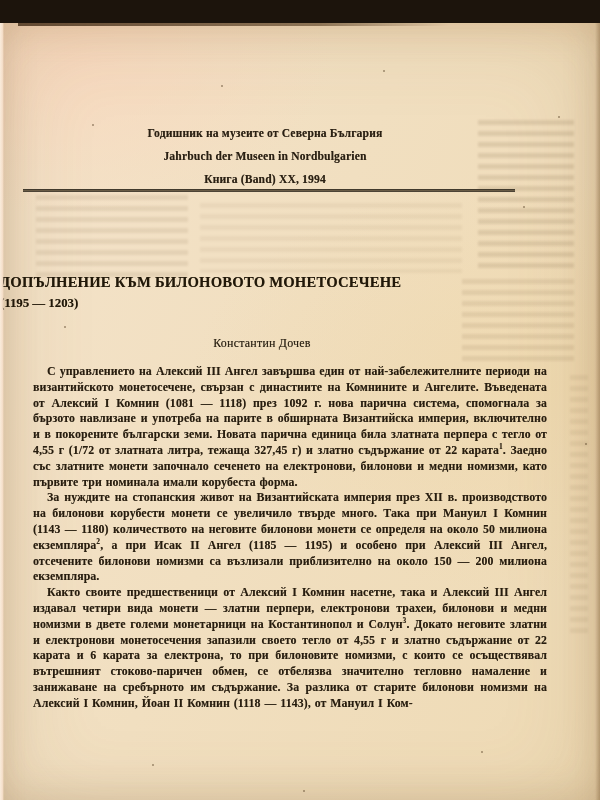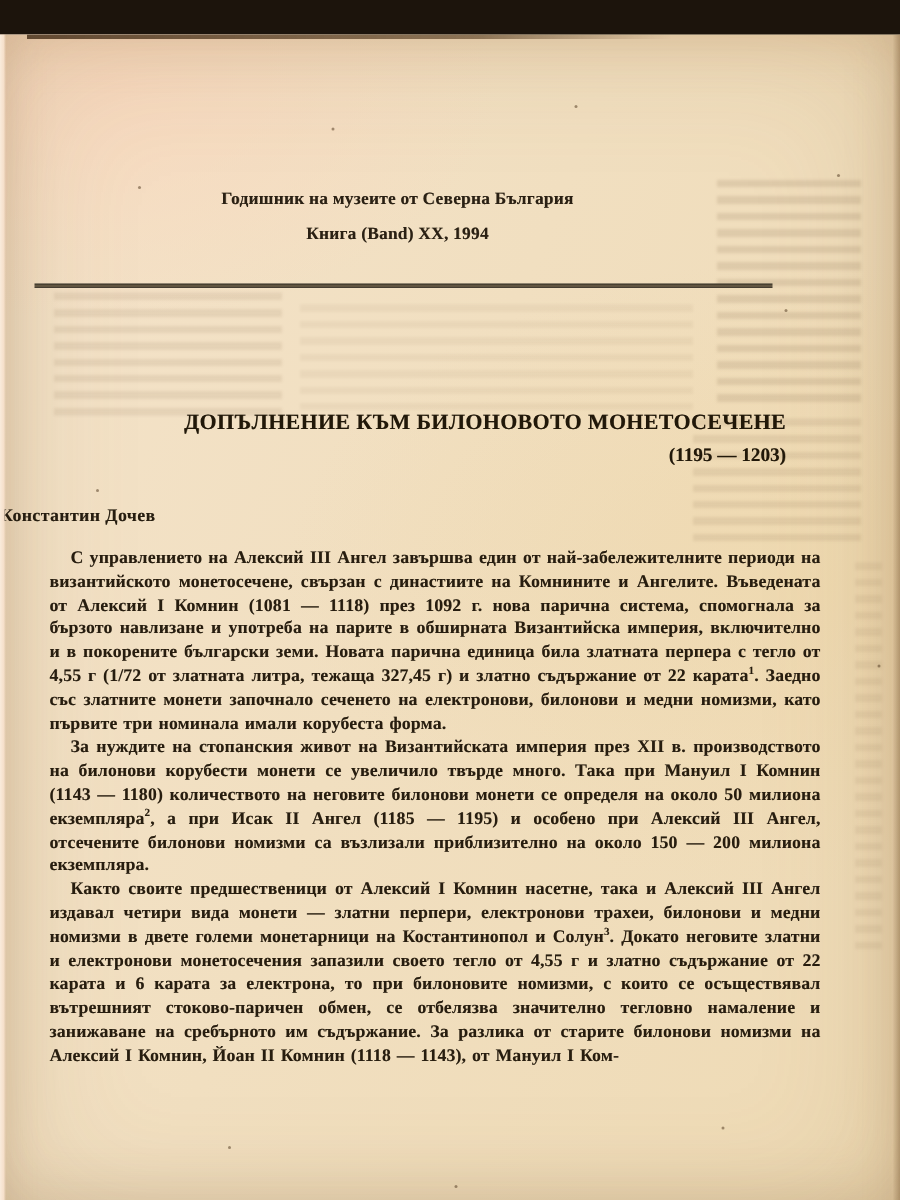--- a/index.html
+++ b/index.html
@@ -48,28 +48,28 @@
   .ghost.g-mid{top:180px;left:200px;width:262px;height:70px;opacity:.45;}
   .ghost.g-right-edge{top:352px;left:570px;width:18px;height:260px;opacity:.6;}
   
   .journal-header{position:absolute;top:99px;left:0;width:530px;text-align:center;
     font-weight:bold;font-size:11.5px;line-height:23px;letter-spacing:.2px;
     color:#2a2013;text-shadow:.2px 0 0 rgba(42,32,19,.5);}
   .rule{position:absolute;top:166px;left:23px;width:492px;height:3px;
     background:linear-gradient(180deg,#2e2920 0%,#6e6049 55%,#39332a 100%);
     filter:blur(.2px);}
   
-  .title-block{position:absolute;top:250px;left:0;width:524px;text-align:right;
+  .title-block{position:absolute;top:250px;left:0;width:524px;text-align:left;
     color:#211809;}
   .title-line{font-weight:bold;font-size:14.6px;line-height:19px;letter-spacing:.25px;
     text-shadow:.2px 0 0 rgba(33,24,9,.55);}
   .title-years{font-weight:bold;font-size:12.8px;margin-top:2px;line-height:18px;
     text-shadow:.2px 0 0 rgba(33,24,9,.5);}
-  .author{position:absolute;top:313px;left:0;width:524px;text-align:left;
-    font-weight:bold;font-size:11.8px;letter-spacing:.3px;color:#261d10;
+  .author{position:absolute;top:313px;left:0;width:524px;text-align:center;
+    font-weight:normal;font-size:11.8px;letter-spacing:.3px;color:#261d10;
     text-shadow:.2px 0 0 rgba(38,29,16,.5);}
   
   .body-text{position:absolute;top:341px;left:33px;width:514px;
     font-size:11.8px;font-weight:bold;line-height:15.8px;
     letter-spacing:.12px;word-spacing:.8px;
     text-align:justify;color:#271d0f;
     text-shadow:.15px 0 0 rgba(39,29,15,.45);}
   .body-text p{margin:0;text-indent:14px;font-family:Liberation Serif, serif;}
   .body-text sup{font-size:.62em;line-height:0;vertical-align:super;}
 </style>
@@ -80,20 +80,21 @@
 
   <div class="ghost g-right-top"></div>
   <div class="ghost g-right-mid"></div>
   <div class="ghost g-left"></div>
   <div class="ghost g-mid"></div>
   <div class="ghost g-right-edge"></div>
   <div class="specks"></div>
 
   <header class="journal-header">
     <div>Годишник на музеите от Северна България</div>
+    <div>Jahrbuch der Museen in Nordbulgarien</div>
     <div>Книга (Band) XX, 1994</div>
   </header>
 
   <div class="rule"></div>
 
   <div class="title-block">
     <div class="title-line">ДОПЪЛНЕНИЕ КЪМ БИЛОНОВОТО МОНЕТОСЕЧЕНЕ</div>
     <div class="title-years">(1195 — 1203)</div>
   </div>
 

